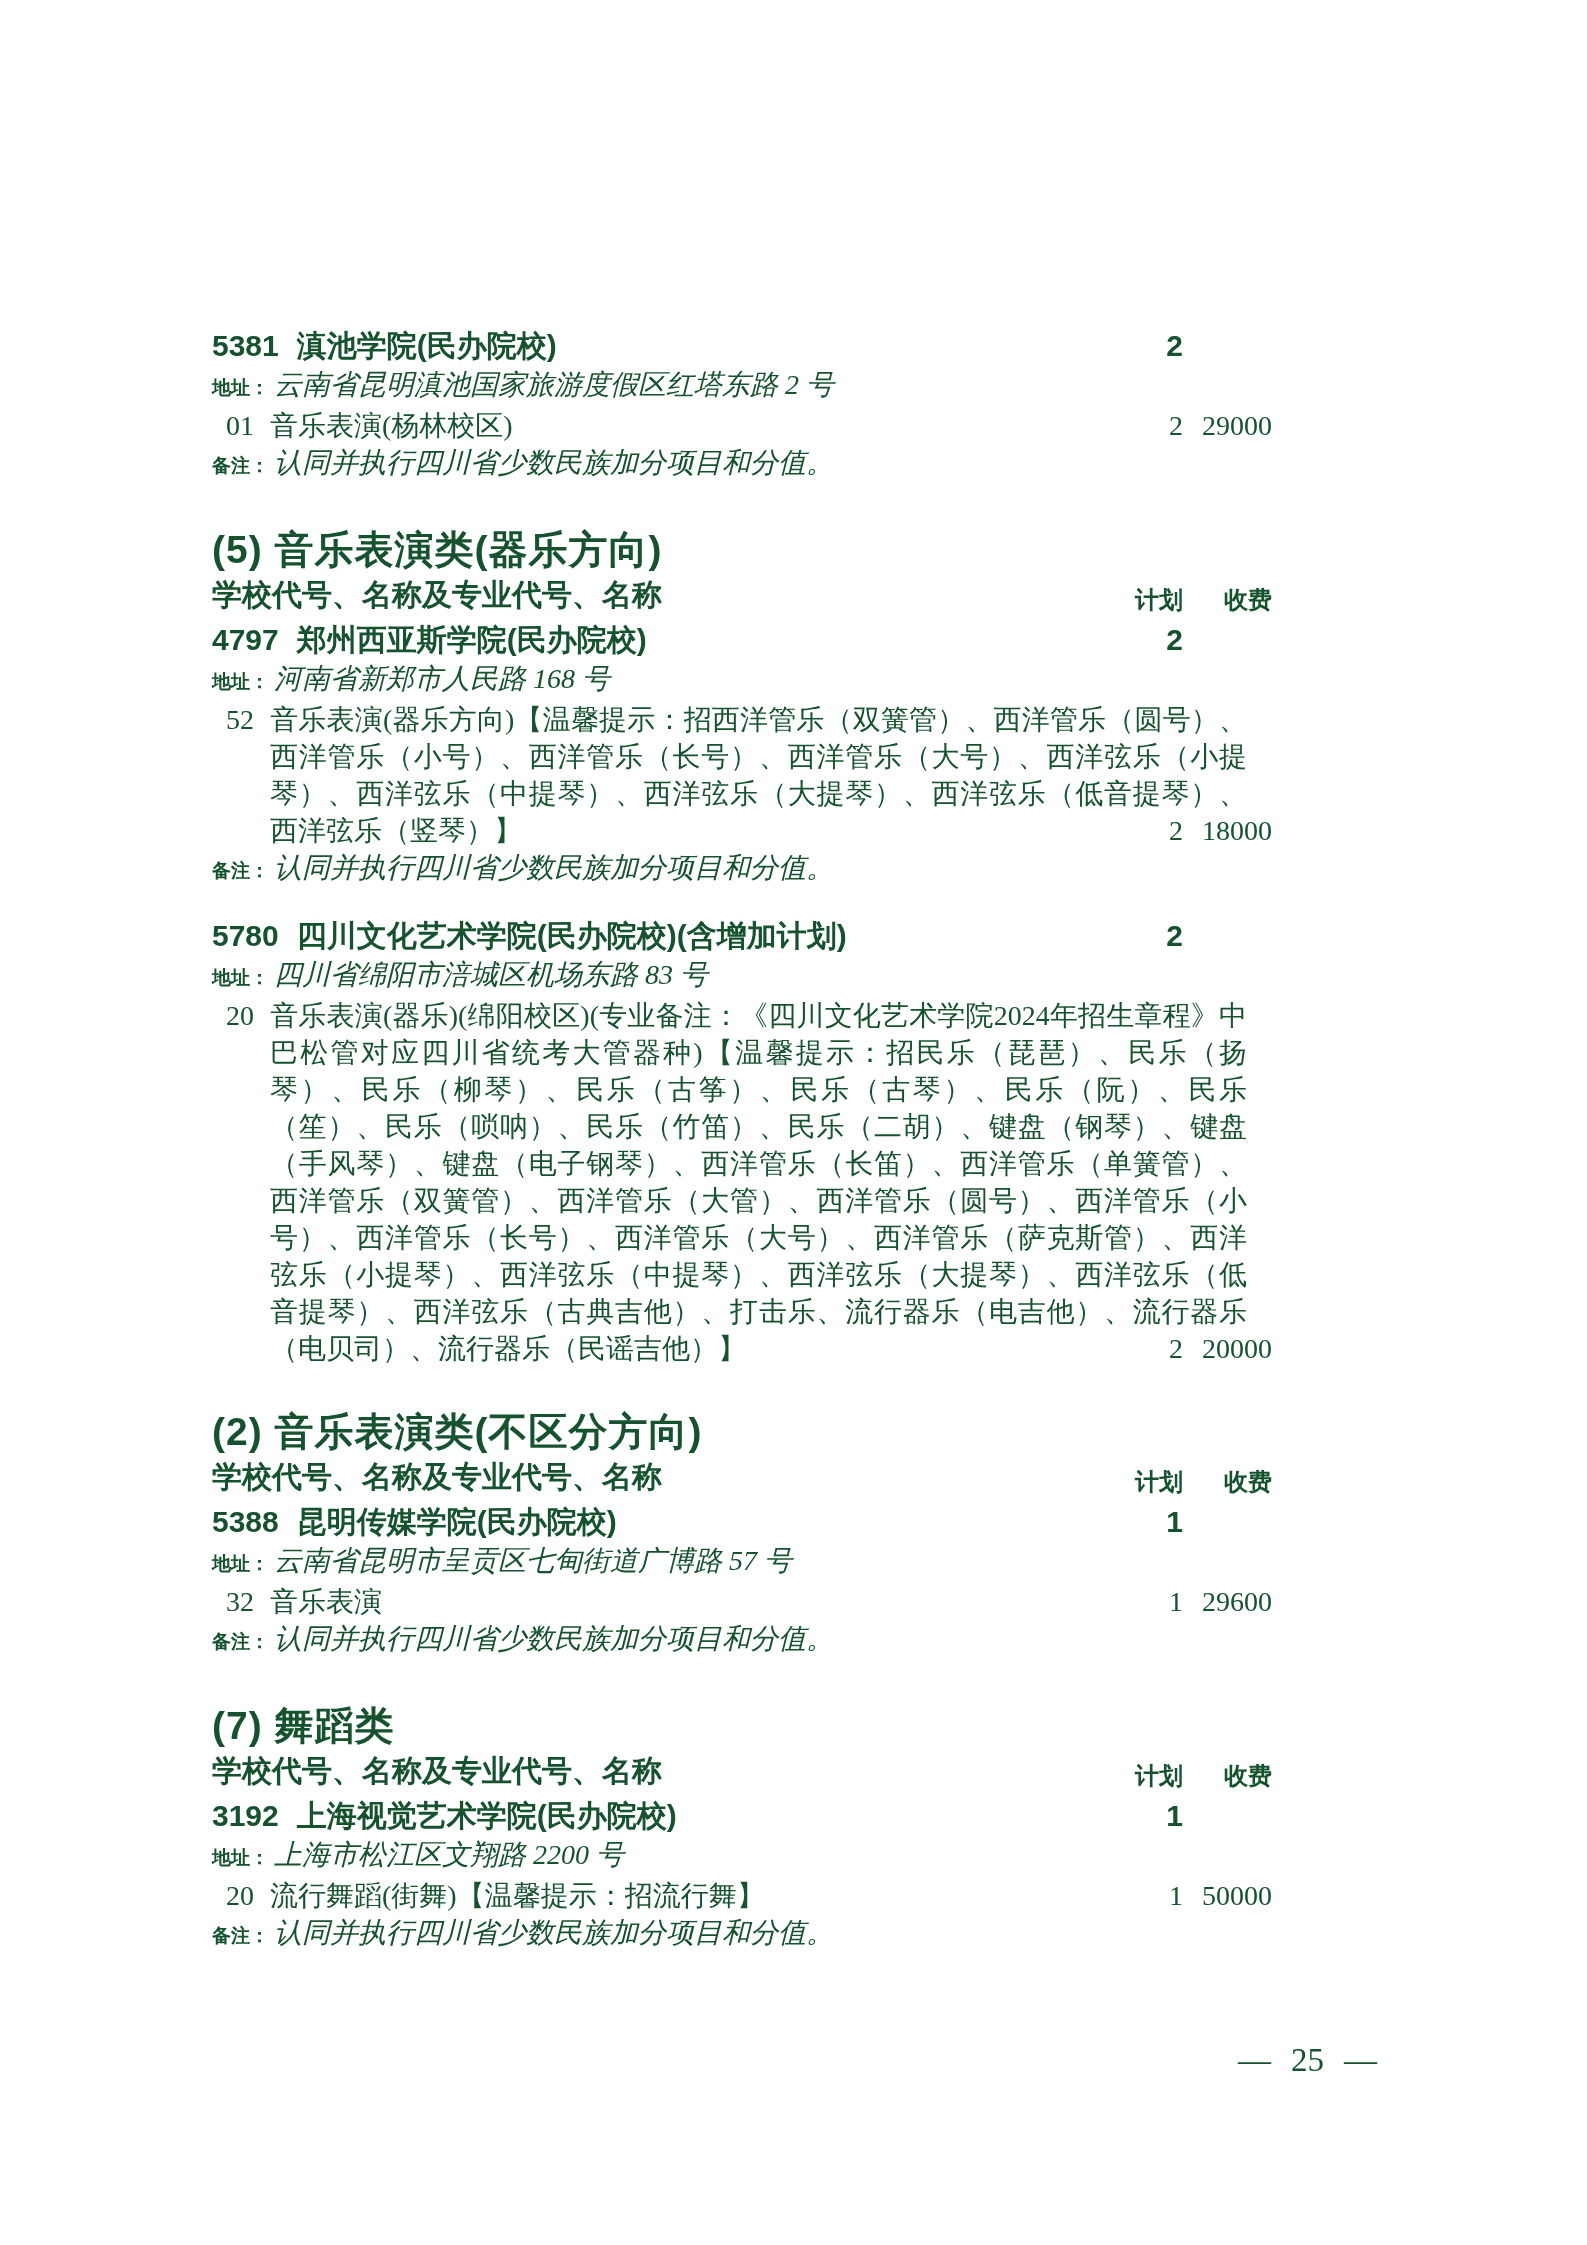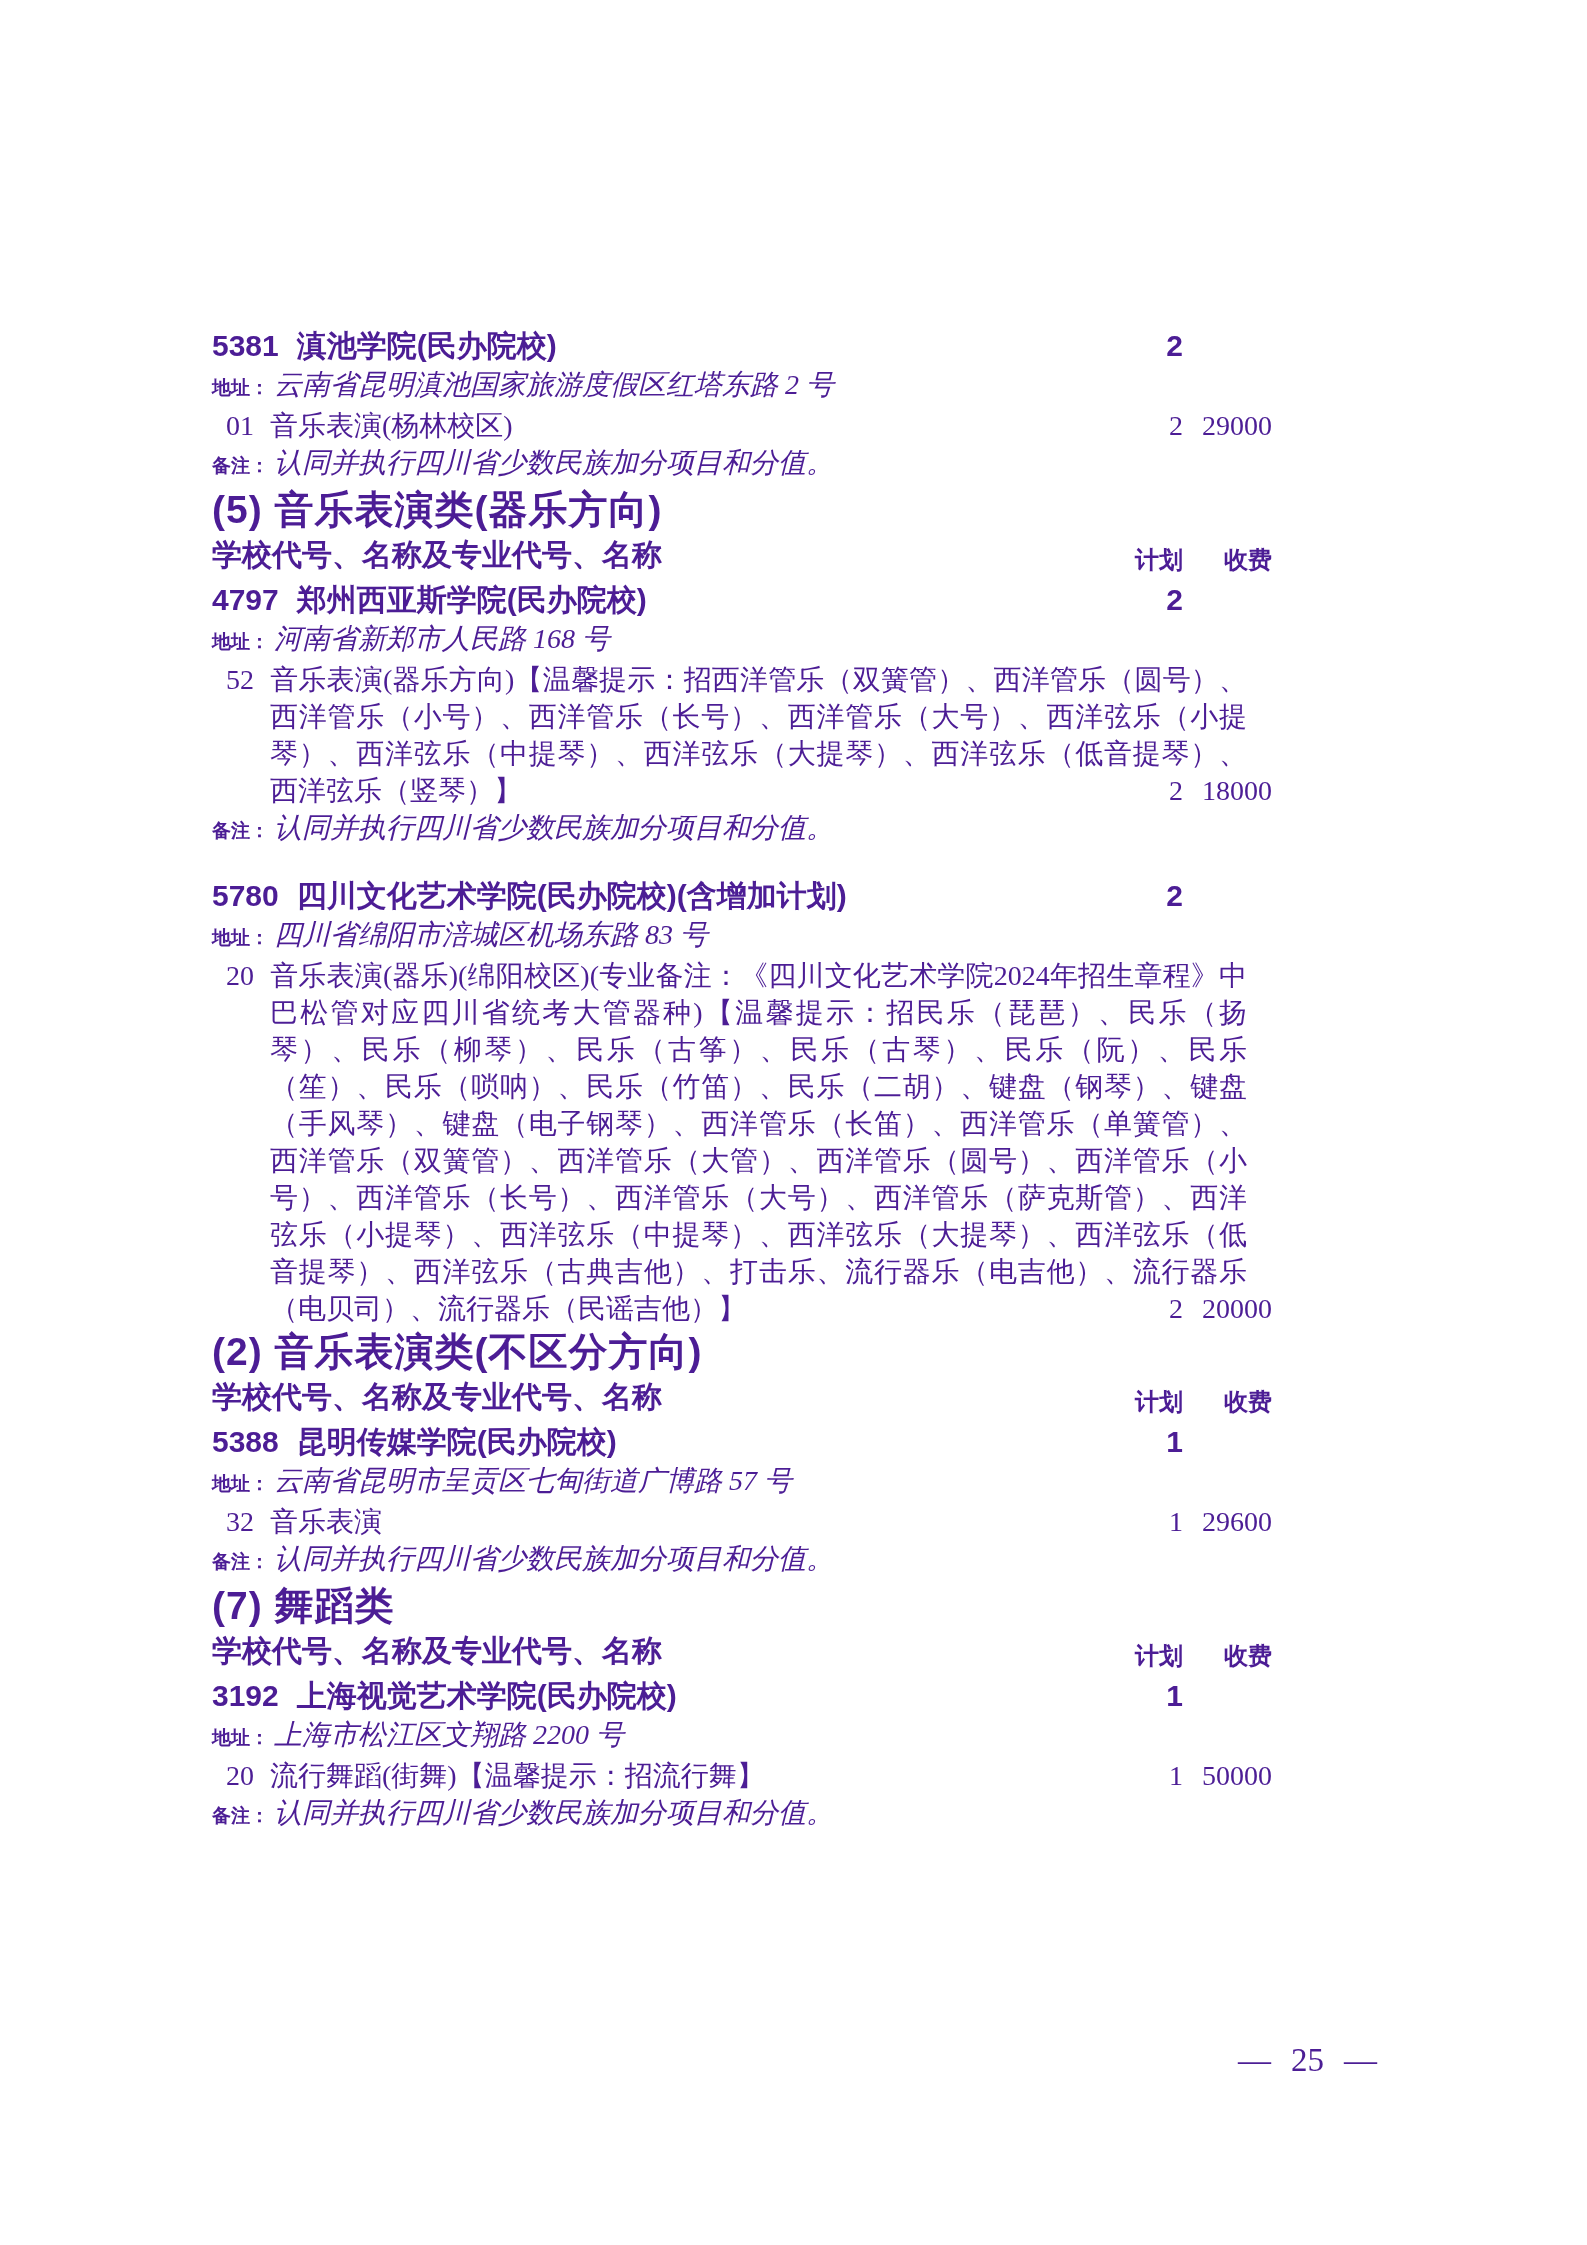--- a/index.html
+++ b/index.html
@@ -1,30 +1,30 @@
 <!DOCTYPE html>
 <html lang="zh"><head>
 <meta charset="utf-8">
 <style>
   html, body { margin: 0; padding: 0; background: #ffffff; }
   .page {
     position: relative;
     width: 1443px;
     height: 2245px;
     background: #ffffff;
-    color: #4c1d95;
+    color: #14532d;
     overflow: hidden;
   }
   .content {
     position: absolute;
     left: 212px;
     top: 326px;
     width: 1076px;
   }
-  .section.titled { }
+  .section.titled { margin-top: 40px; }
   .section-title {
     font-family: "Liberation Sans", "DejaVu Sans", sans-serif;
     font-weight: 700;
     font-size: 39px;
     line-height: 50px;
     letter-spacing: 1px;
     white-space: nowrap;
   }
   .colheader-row { position: relative; line-height: 40px; white-space: nowrap; }
   .colheader-label {

